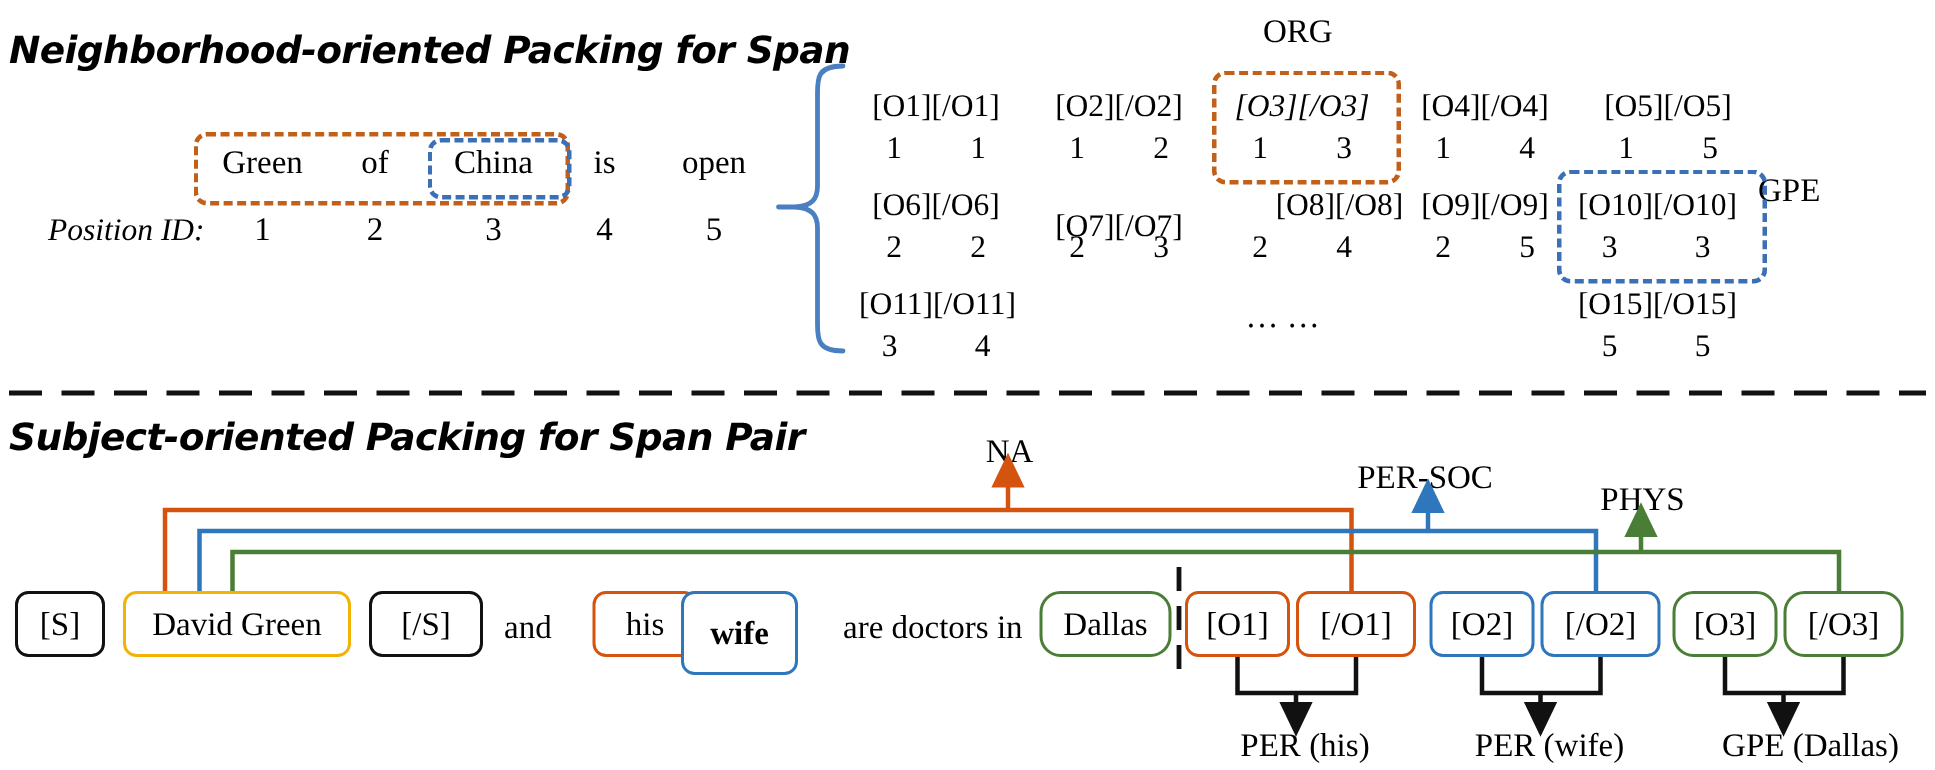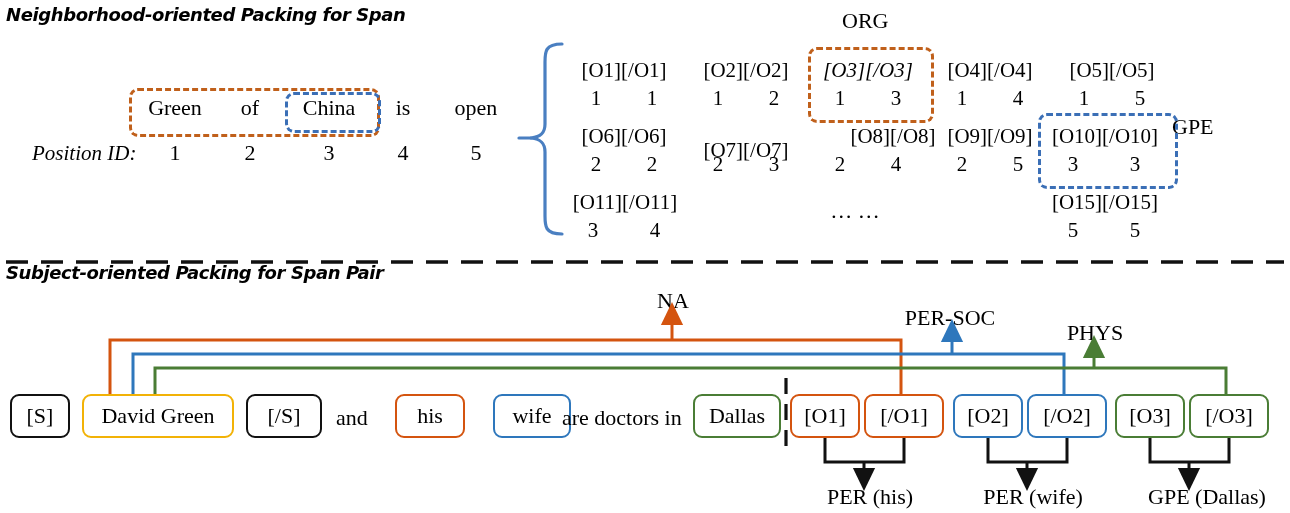--- a/index.html
+++ b/index.html
@@ -2,21 +2,21 @@
 <html><head>
 <meta charset="utf-8">
 <style>
   html,body{margin:0;padding:0;background:#fff;}
   body{width:1290px;height:513px;position:relative;overflow:hidden;
        font-family:"Liberation Serif",serif;color:#000;}
   .fig{position:absolute;left:0;top:0;width:1290px;height:513px;}
   svg.overlay{position:absolute;left:0;top:0;width:1290px;height:513px;pointer-events:none;}
 
   .title{position:absolute;font-family:"DejaVu Sans",sans-serif;
-         font-weight:bold;font-style:italic;font-size:18px;letter-spacing:-0.4px;}
+         font-weight:bold;font-style:italic;font-size:25px;letter-spacing:-0.4px;margin-top:15px;}
   .t1{left:6px;top:4px;}
   .t2{left:6px;top:262px;}
   .lbl{position:absolute;white-space:nowrap;font-size:22px;}
   .lbl-it{position:absolute;white-space:nowrap;font-size:21px;font-style:italic;}
 
   
   .word{position:absolute;font-size:22px;white-space:nowrap;text-align:center;}
   .pid{position:absolute;font-size:22px;white-space:nowrap;text-align:center;}
 
   
@@ -27,21 +27,21 @@
   .dashbox.blue{border-color:#3B6FB6;}
 
   
   .tbox{position:absolute;border:2.6px solid #000;border-radius:9px;
         display:flex;align-items:center;justify-content:center;
         font-size:22px;background:#fff;box-sizing:border-box;white-space:nowrap;}
   .tbox.k-black{border-color:#111;}
   .tbox.k-yellow{border-color:#F2B206;}
   .tbox.k-orange{border-color:#D4540F;}
   .tbox.k-blue{border-color:#2E77BC;}
-  .tbox.k-green{border-color:#4A7D35;}
+  .tbox.k-green{border-color:#4A7D35;border-radius:14px;}
   .plain{position:absolute;font-size:22px;white-space:nowrap;}
   .relname{position:absolute;font-size:22px;white-space:nowrap;text-align:center;}
   .entname{position:absolute;font-size:22px;white-space:nowrap;text-align:center;}
 </style>
 </head>
 <body>
 
 <div class="fig">
 
   <div class="title t1">Neighborhood-oriented Packing for Span</div>
@@ -141,21 +141,21 @@
   <div class="num" style="left:1044px;top:218px;width:58px;">5</div>
   <div class="num" style="left:1106px;top:218px;width:58px;">5</div>
 
   <div class="title t2">Subject-oriented Packing for Span Pair</div>
 
   <div class="tbox k-black" style="left:10px;top:394px;width:60px;height:44px;">[S]</div>
   <div class="tbox k-yellow" style="left:82px;top:394px;width:152px;height:44px;">David Green</div>
   <div class="tbox k-black" style="left:246px;top:394px;width:76px;height:44px;">[/S]</div>
   <div class="plain" style="left:336px;top:405px;">and</div>
   <div class="tbox k-orange" style="left:395px;top:394px;width:70px;height:44px;">his</div>
-  <div class="tbox k-blue" style="left:493px;top:394px;width:78px;height:44px;">wife</div>
+  <div class="tbox k-blue" style="left:454px;top:394px;width:78px;height:56px;font-weight:bold;">wife</div>
   <div class="plain" style="left:562px;top:405px;">are doctors in</div>
   <div class="tbox k-green" style="left:693px;top:394px;width:88px;height:44px;">Dallas</div>
 
   <div class="tbox k-orange" style="left:790px;top:394px;width:70px;height:44px;">[O1]</div>
   <div class="tbox k-orange" style="left:864px;top:394px;width:80px;height:44px;">[/O1]</div>
   <div class="tbox k-blue" style="left:953px;top:394px;width:70px;height:44px;">[O2]</div>
   <div class="tbox k-blue" style="left:1027px;top:394px;width:80px;height:44px;">[/O2]</div>
   <div class="tbox k-green" style="left:1115px;top:394px;width:70px;height:44px;">[O3]</div>
   <div class="tbox k-green" style="left:1189px;top:394px;width:80px;height:44px;">[/O3]</div>
 

